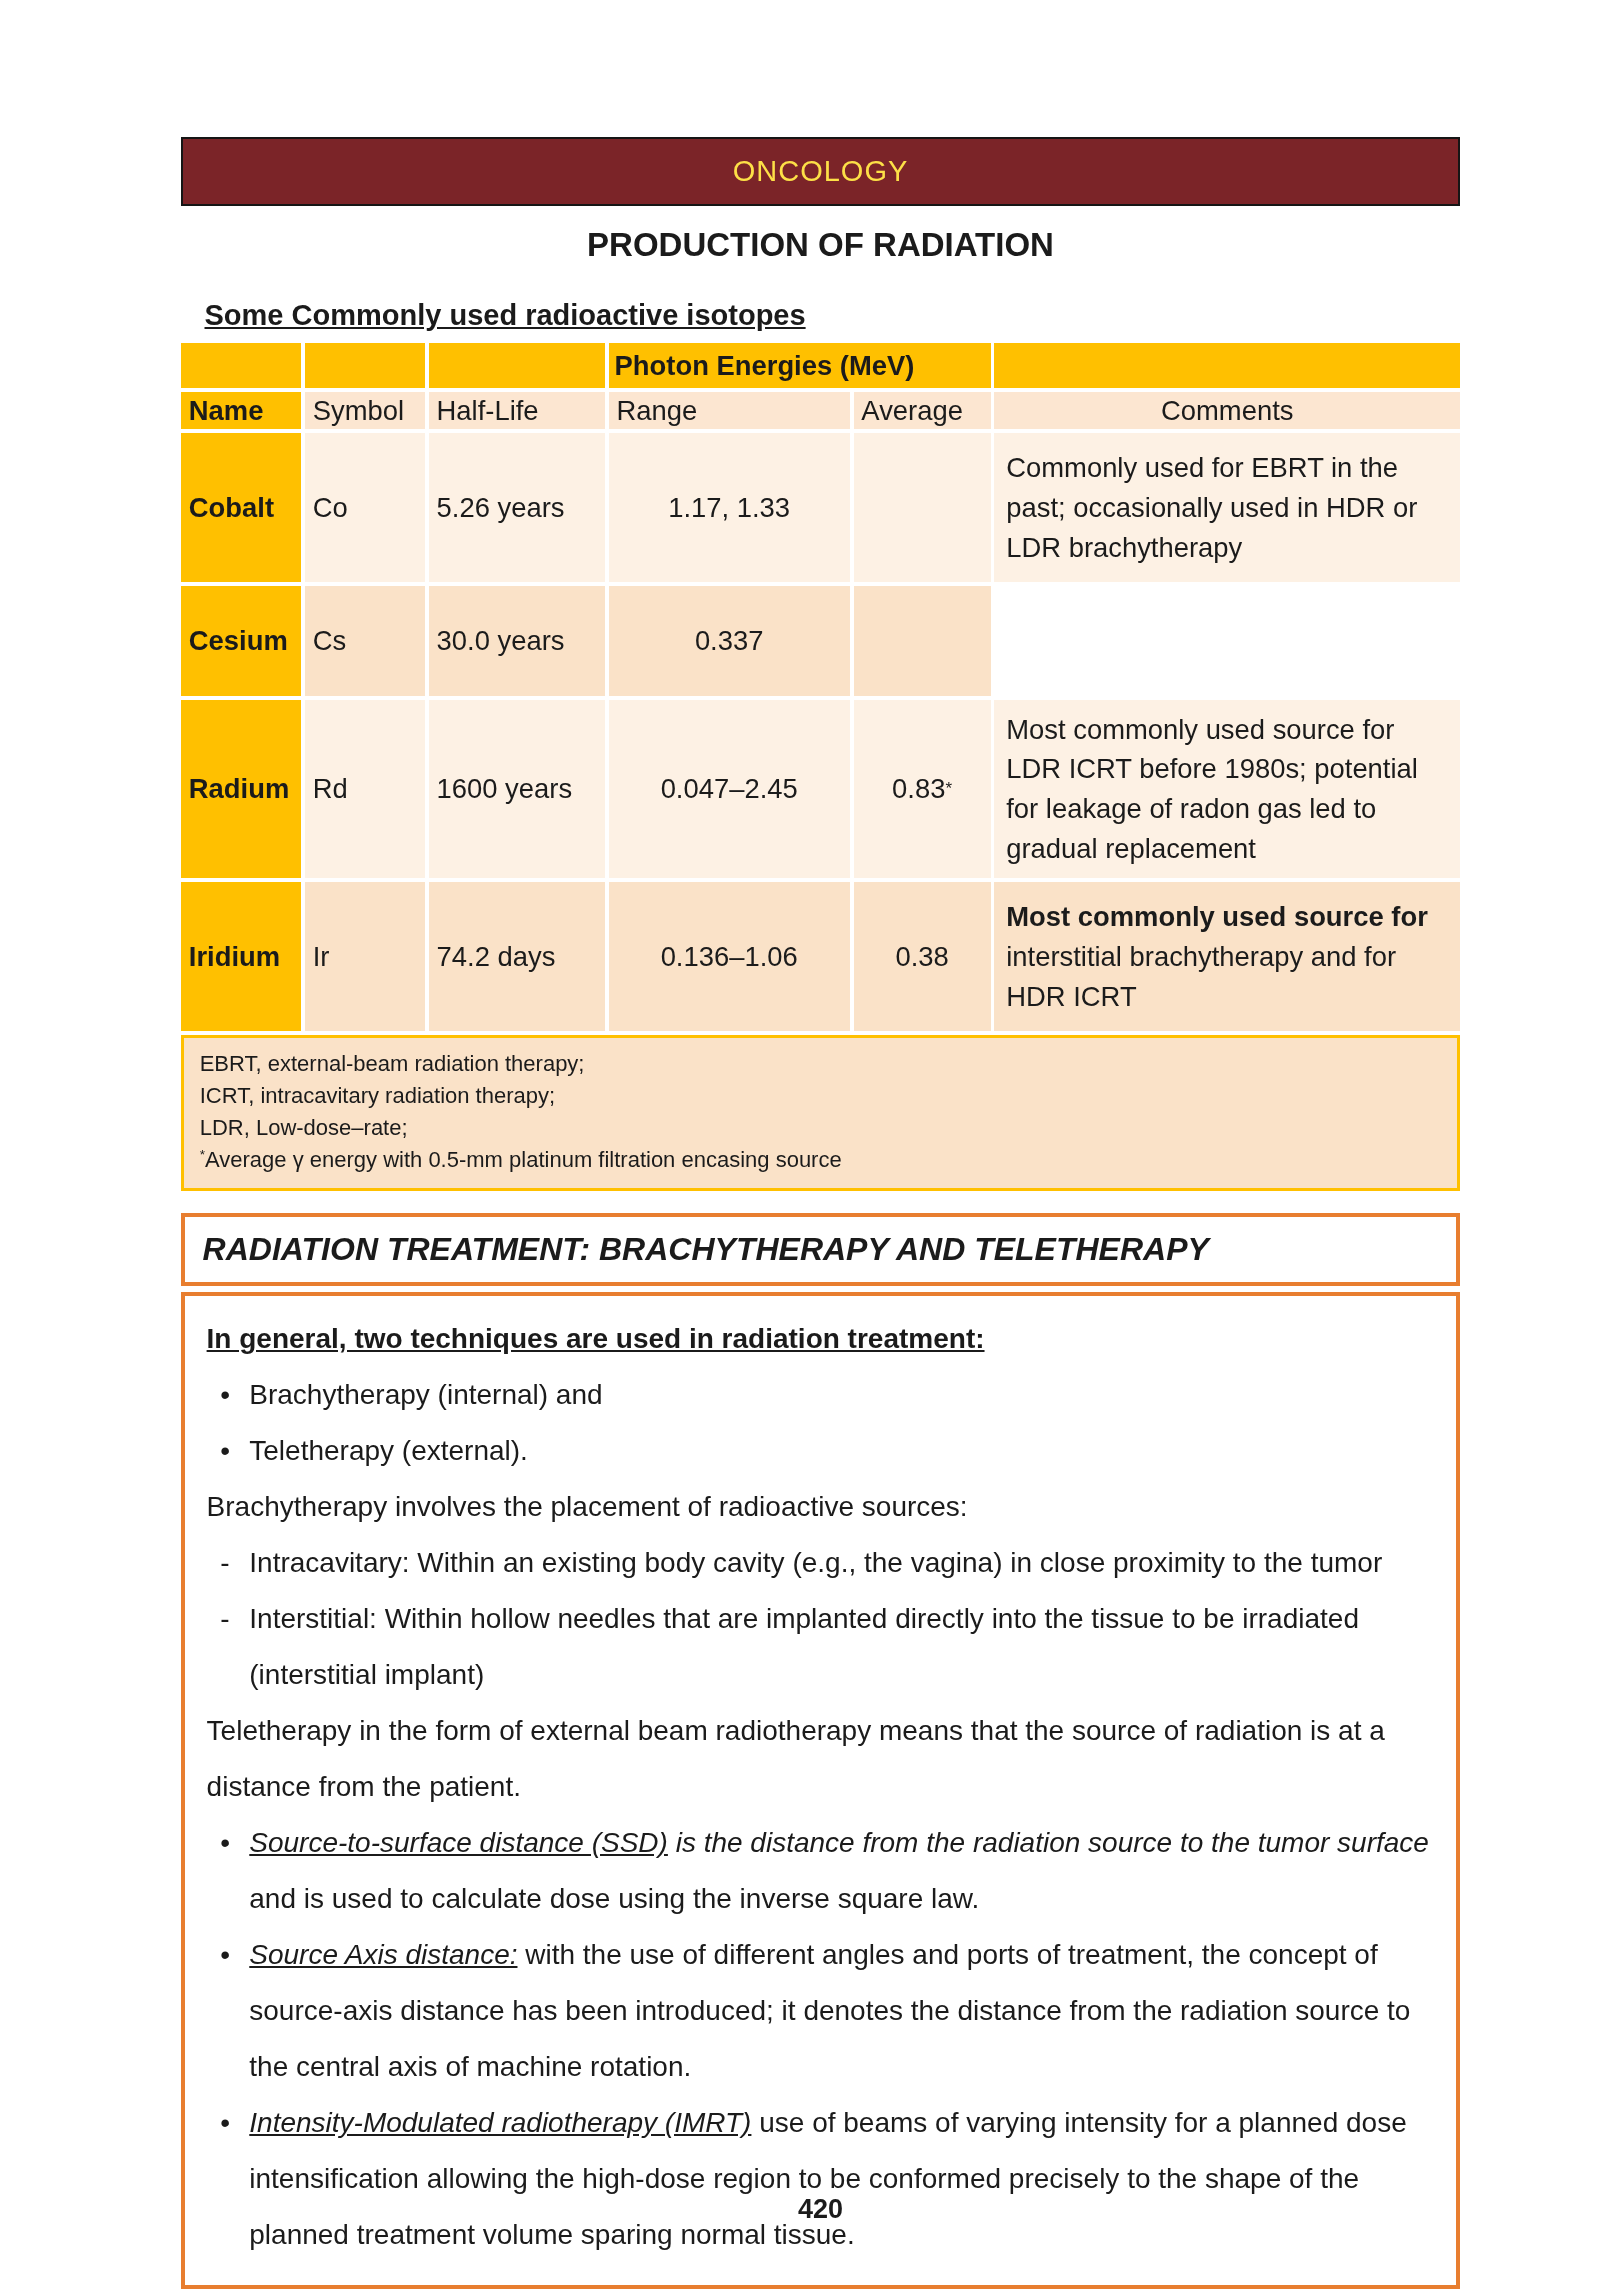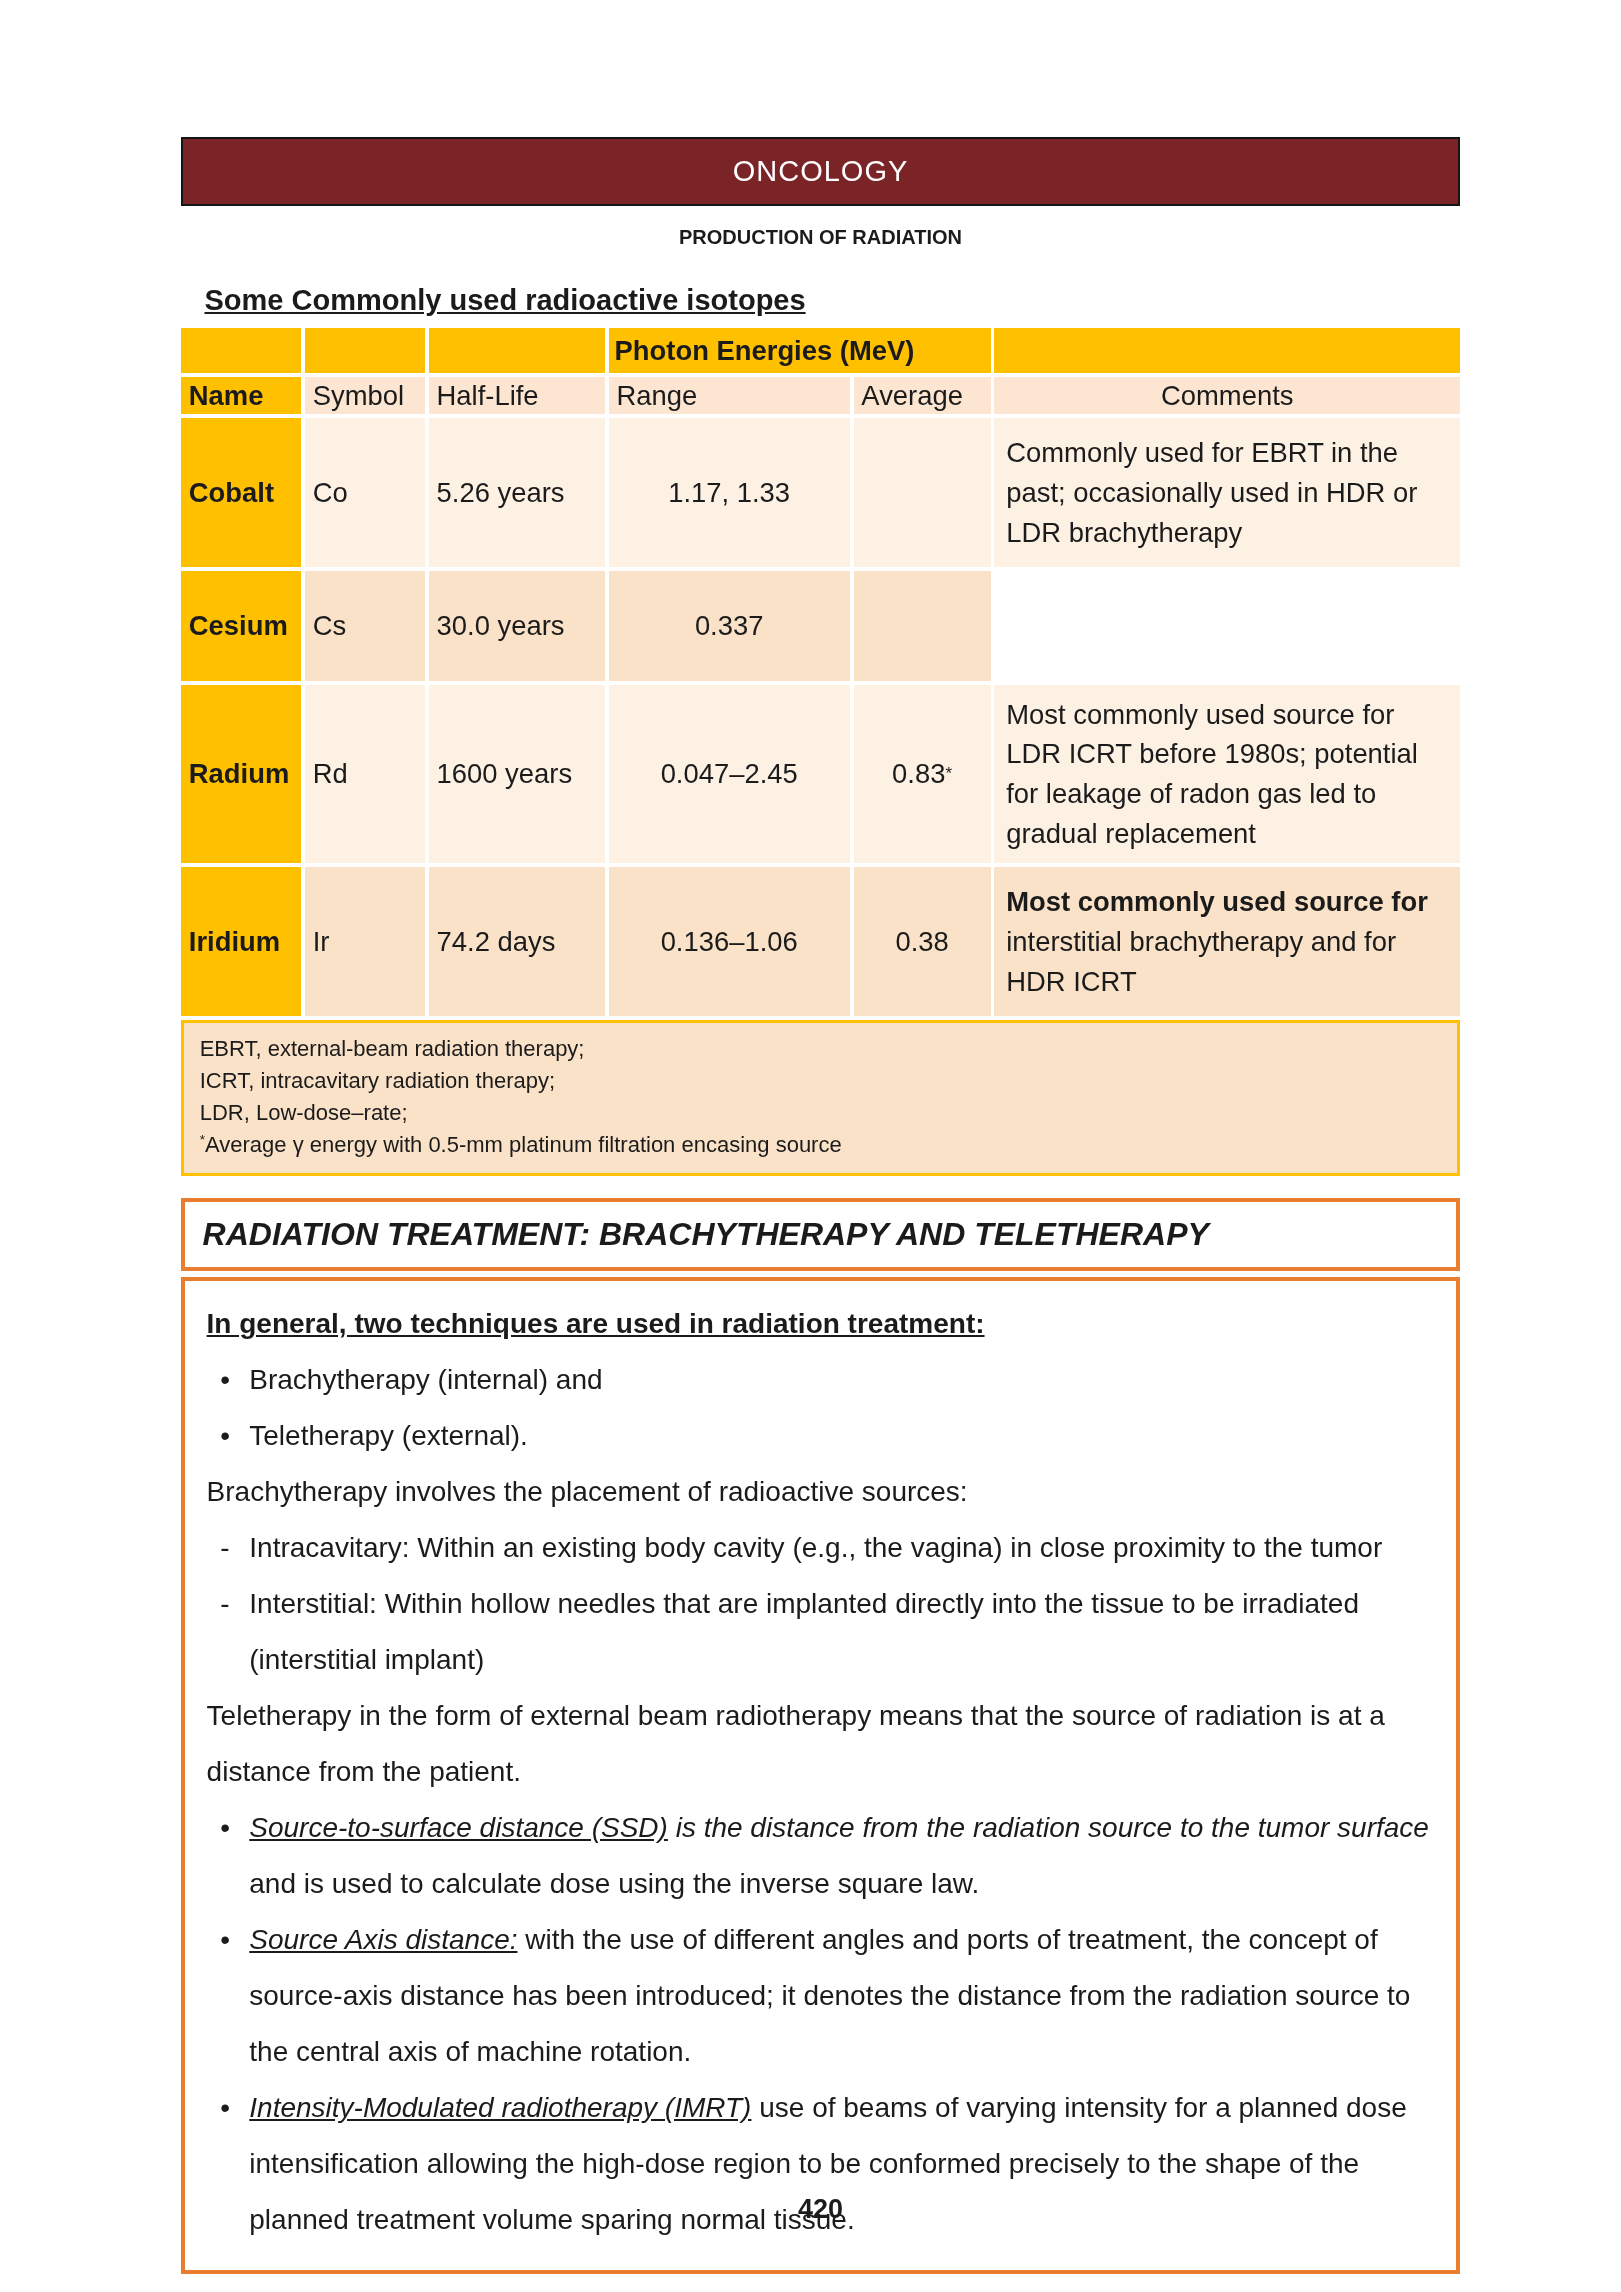--- a/index.html
+++ b/index.html
@@ -12,23 +12,23 @@
     position:relative; width:1621px; height:2293px; background:#fff;
     font-family:"Liberation Sans", sans-serif; color:var(--ink); overflow:hidden;
   }
   .content{position:absolute; left:181px; top:0; width:1279px;}
 
   
   .banner{
     margin-top:137px; height:65px; background:var(--maroon);
     border:2.9px solid #151515; display:flex; align-items:center; justify-content:center;
   }
-  .banner span{color:#ffffff; font-size:29px; font-weight:400; letter-spacing:1px;}
-
-  .page-title{margin-top:19.6px; text-align:center; font-size:20px; font-weight:700;}
+  .banner span{color:#fde047; font-size:29px; font-weight:400; letter-spacing:1px;}
+
+  .page-title{margin-top:19.6px; text-align:center; font-size:33px; font-weight:700;}
 
   .table-heading{
     margin:35px 0 11.8px 23.5px; font-size:29px; font-weight:700; text-decoration:underline;
     display:inline-block;
   }
 
   
   .trow{display:grid; grid-template-columns:120px 120px 176px 241px 137px 1fr; gap:3.9px; margin-bottom:3.9px;}
   .cell{display:flex; align-items:center; font-size:27.4px;}
   .band .cell{background:var(--gold); min-height:45px;}

